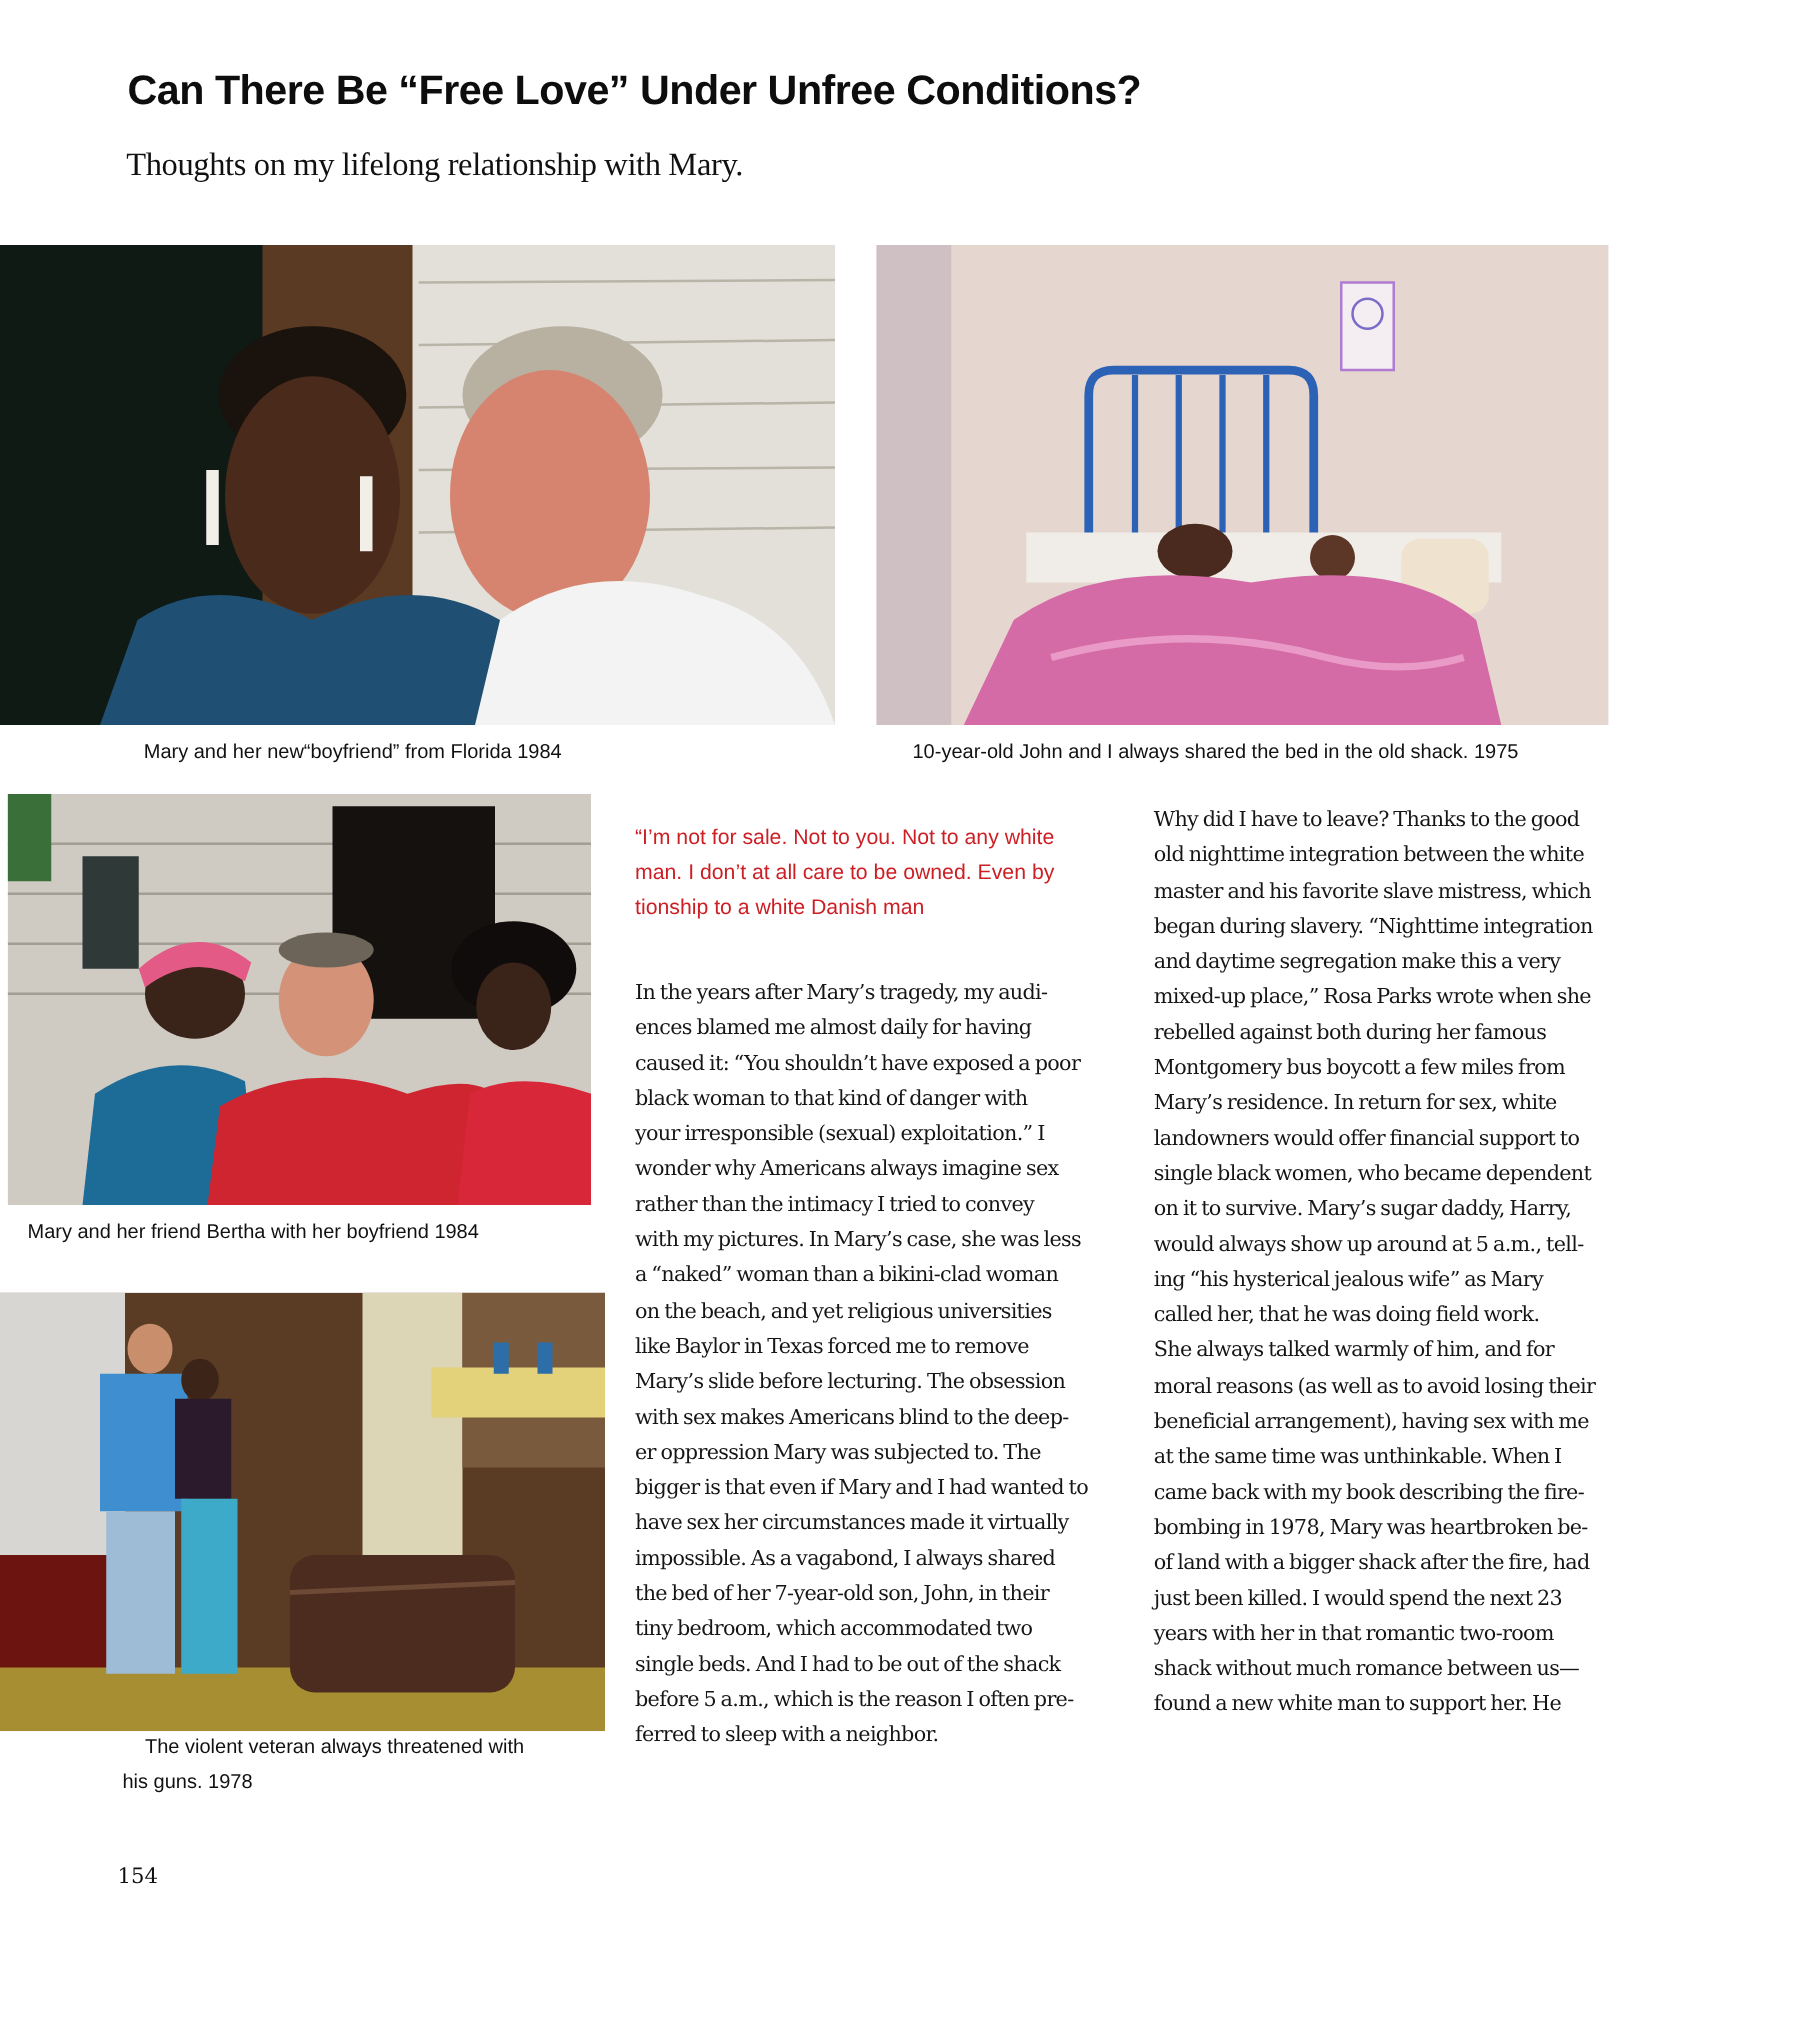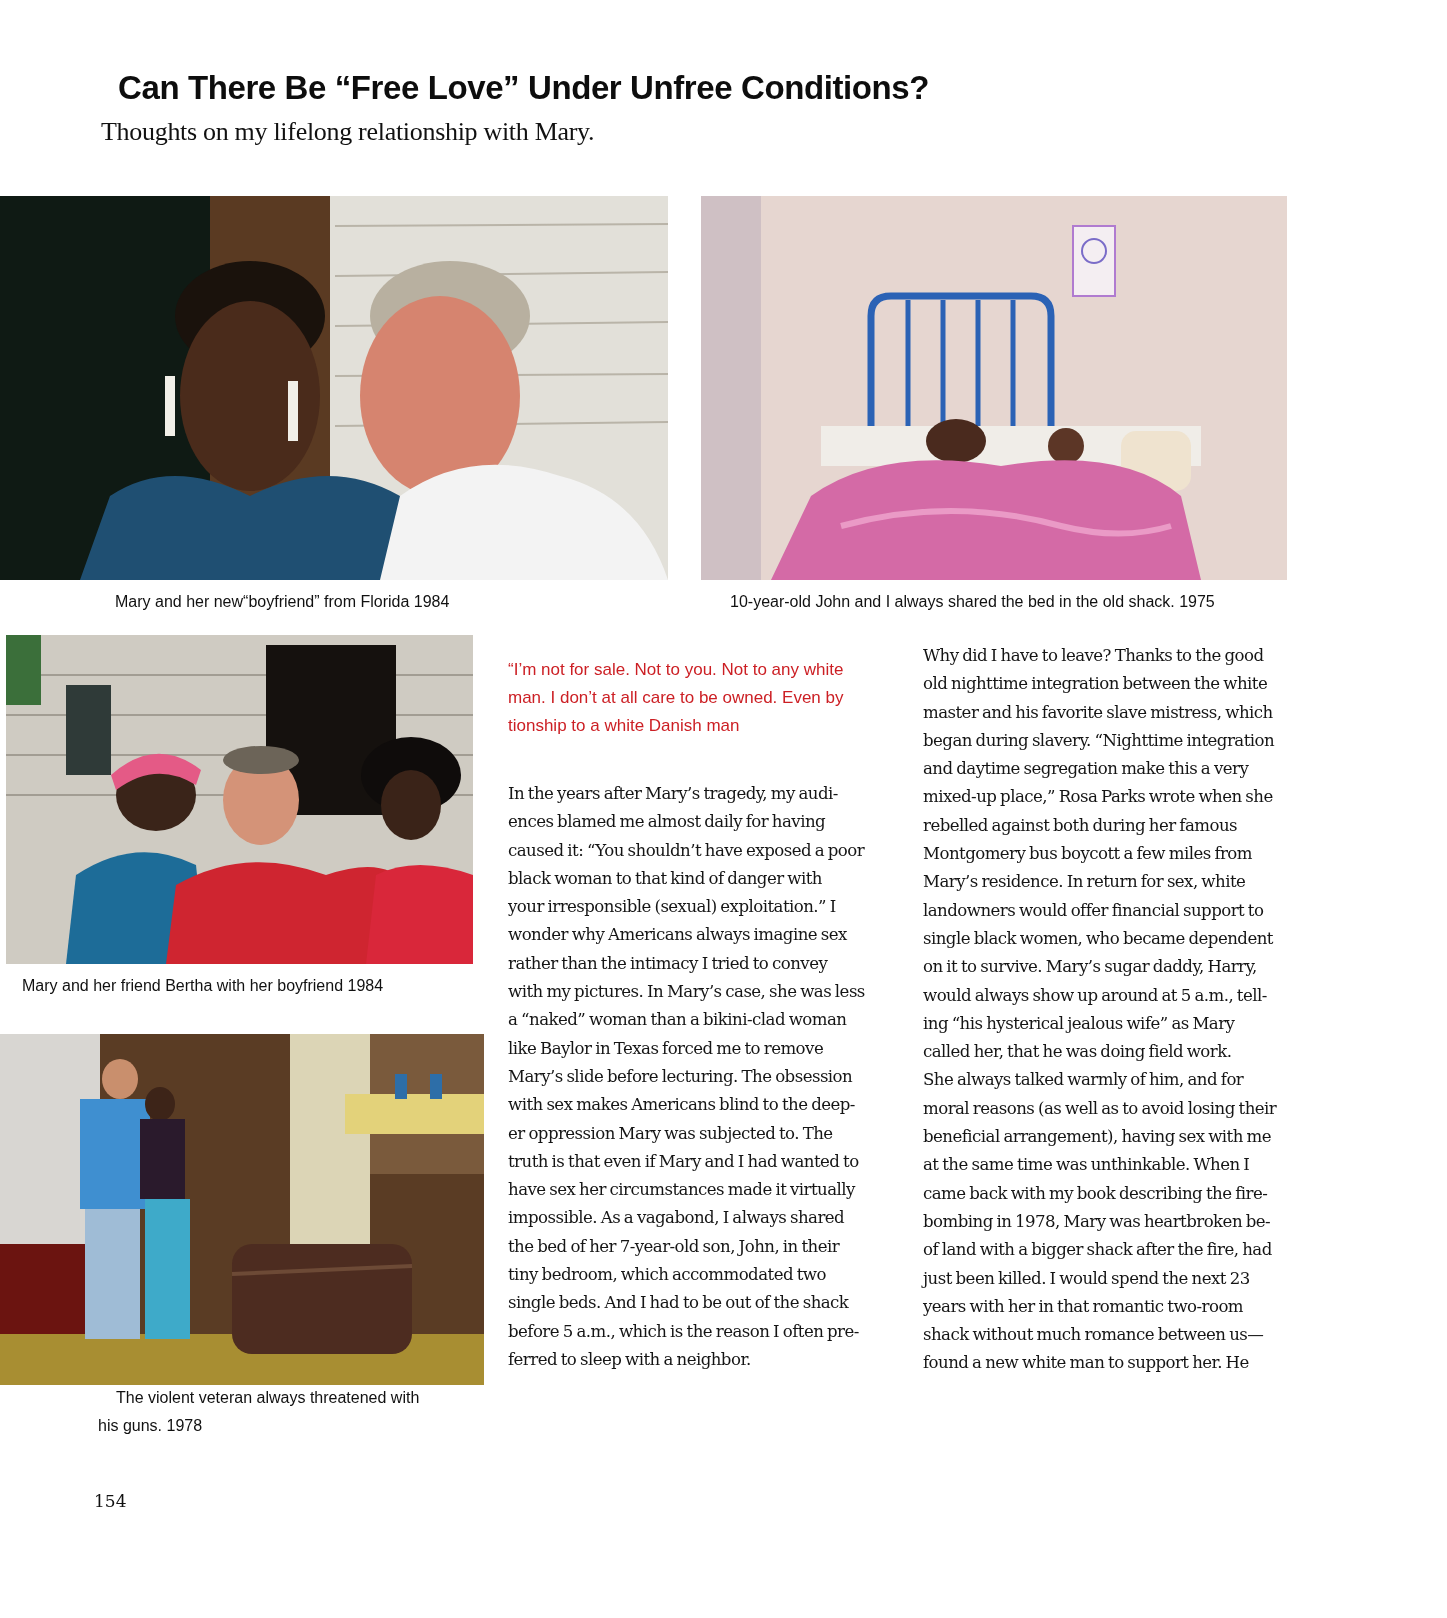--- a/index.html
+++ b/index.html
@@ -1,20 +1,20 @@
 <!DOCTYPE html>
 <html><head>
   <meta charset="utf-8">
   <style>
     html, body { margin: 0; padding: 0; background: #ffffff; }
     body { width: 1447px; height: 1618px; position: relative; overflow: hidden; color: #141414; }
     .title {
       position: absolute; left: 101px; top: 52px;
       font-family: "Liberation Sans", sans-serif; font-weight: bold;
-      font-size: 33px; letter-spacing: -0.4px; margin: 17px; color: #0d0d0d;
+      font-size: 33px; letter-spacing: -0.4px; margin: 1px; color: #0d0d0d;
     }
     .subtitle {
       position: absolute; left: 101px; top: 117px;
       font-family: Liberation Serif, serif; font-size: 26px;
       letter-spacing: -0.3px; margin: 0; color: #111;
     }
     .photo { position: absolute; overflow: hidden; }
     .photo svg { display: block; width: 100%; height: 100%; }
     .caption {
       position: absolute; font-family: "Liberation Sans", sans-serif;
@@ -148,25 +148,26 @@
 <div class="col" id="col1" style="left:508px;top:780px;width:395px;">
     <span class="line">In the years after Mary’s tragedy, my audi-</span>
     <span class="line">ences blamed me almost daily for having</span>
     <span class="line">caused it: “You shouldn’t have exposed a poor</span>
     <span class="line">black woman to that kind of danger with</span>
     <span class="line">your irresponsible (sexual) exploitation.” I</span>
     <span class="line">wonder why Americans always imagine sex</span>
     <span class="line">rather than the intimacy I tried to convey</span>
     <span class="line">with my pictures. In Mary’s case, she was less</span>
     <span class="line">a “naked” woman than a bikini-clad woman</span>
+    <span class="line">on the beach, and yet religious universities</span>
     <span class="line">like Baylor in Texas forced me to remove</span>
     <span class="line">Mary’s slide before lecturing. The obsession</span>
     <span class="line">with sex makes Americans blind to the deep-</span>
     <span class="line">er oppression Mary was subjected to. The</span>
-    <span class="line">truth is that even if Mary and I had wanted to</span>
+    <span class="line">bigger is that even if Mary and I had wanted to</span>
     <span class="line">have sex her circumstances made it virtually</span>
     <span class="line">impossible. As a vagabond, I always shared</span>
     <span class="line">the bed of her 7-year-old son, John, in their</span>
     <span class="line">tiny bedroom, which accommodated two</span>
     <span class="line">single beds. And I had to be out of the shack</span>
     <span class="line">before 5 a.m., which is the reason I often pre-</span>
     <span class="line">ferred to sleep with a neighbor.</span>
   </div>
 
 <div class="col" id="col2" style="left:923px;top:642px;width:400px;">

